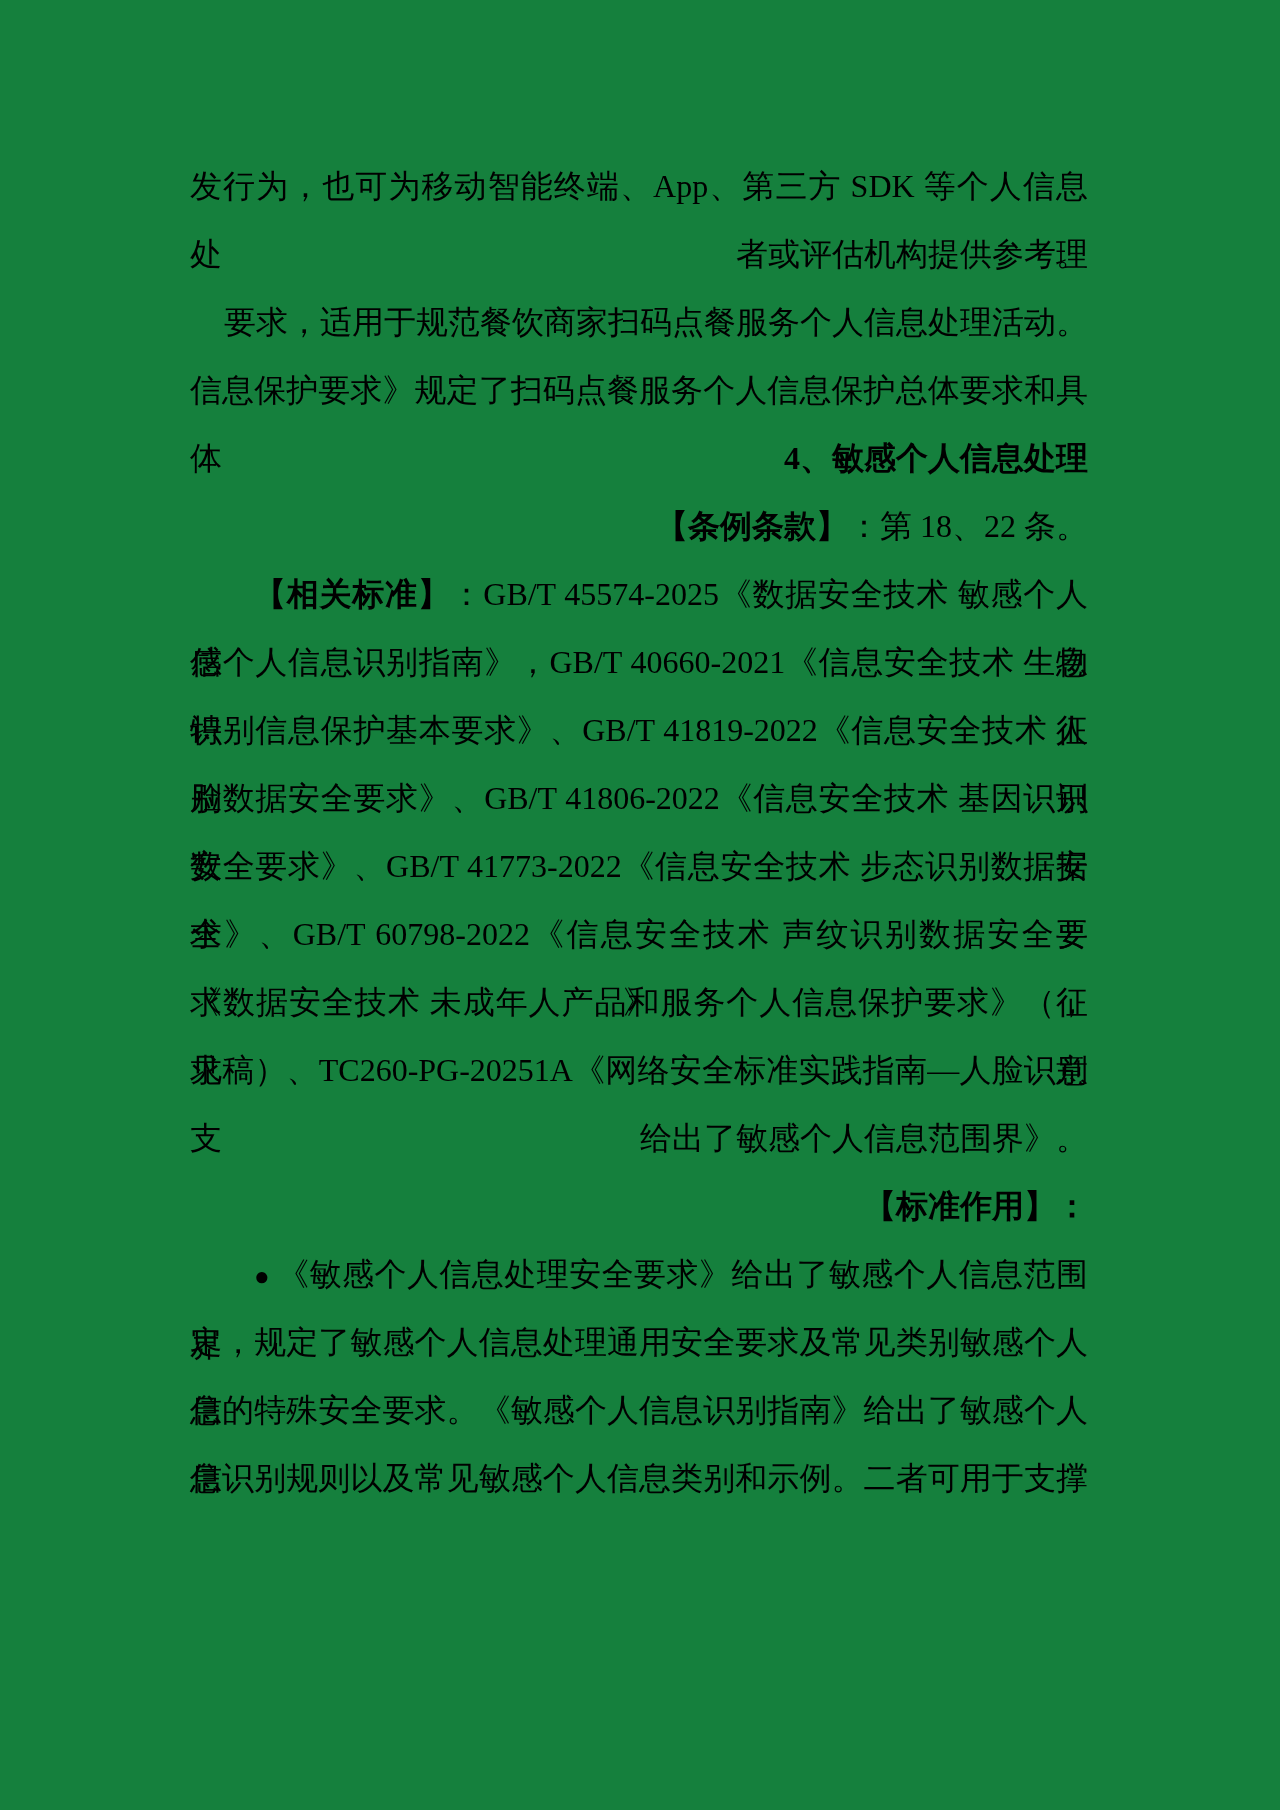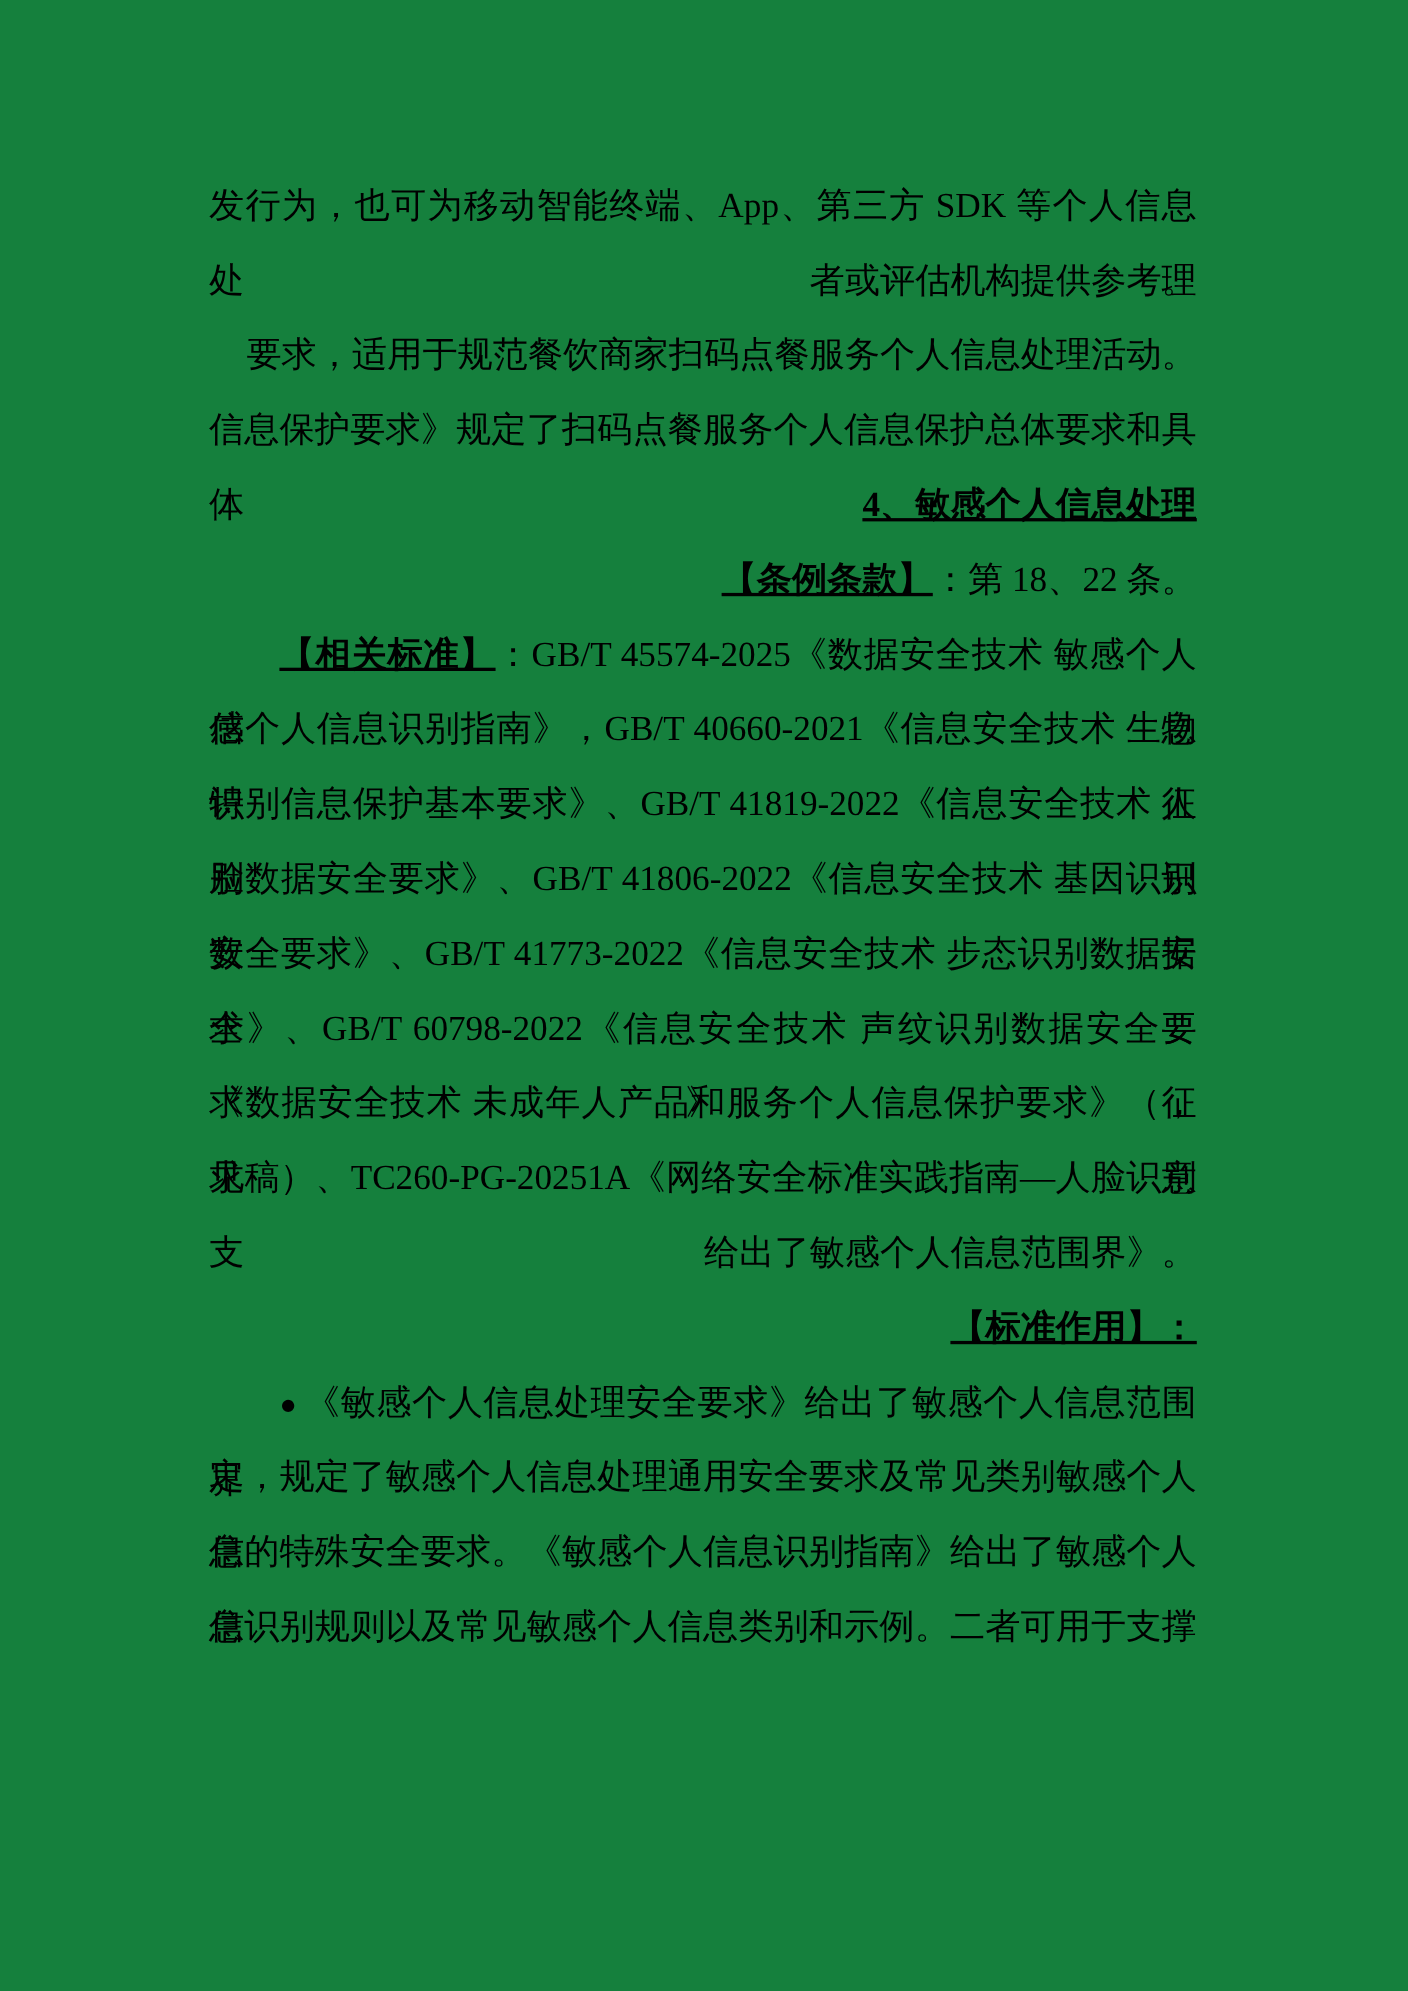--- a/index.html
+++ b/index.html
@@ -32,21 +32,20 @@
   }
   .line.justify {
     text-align: justify;
     text-align-last: justify;
   }
   .line.indent {
     text-indent: 64px;
   }
   .seg.bold {
     font-weight: bold;
-    text-decoration: underline;
   }
   .seg.bullet {
     font-size: 26px;
   }
 </style>
 </head>
 <body>
 
 <div class="page">
   <div class="text-block">

